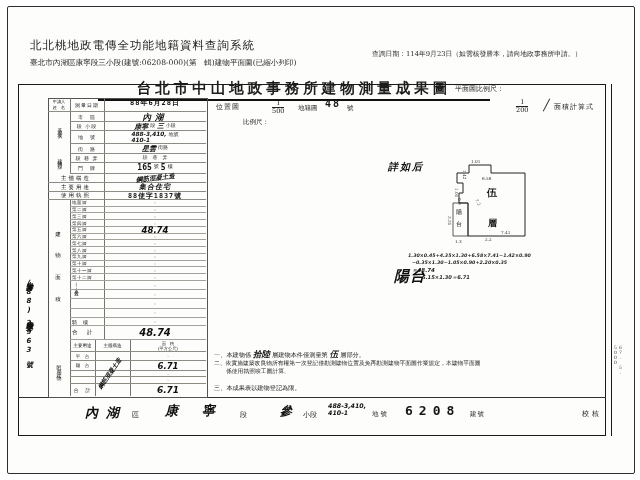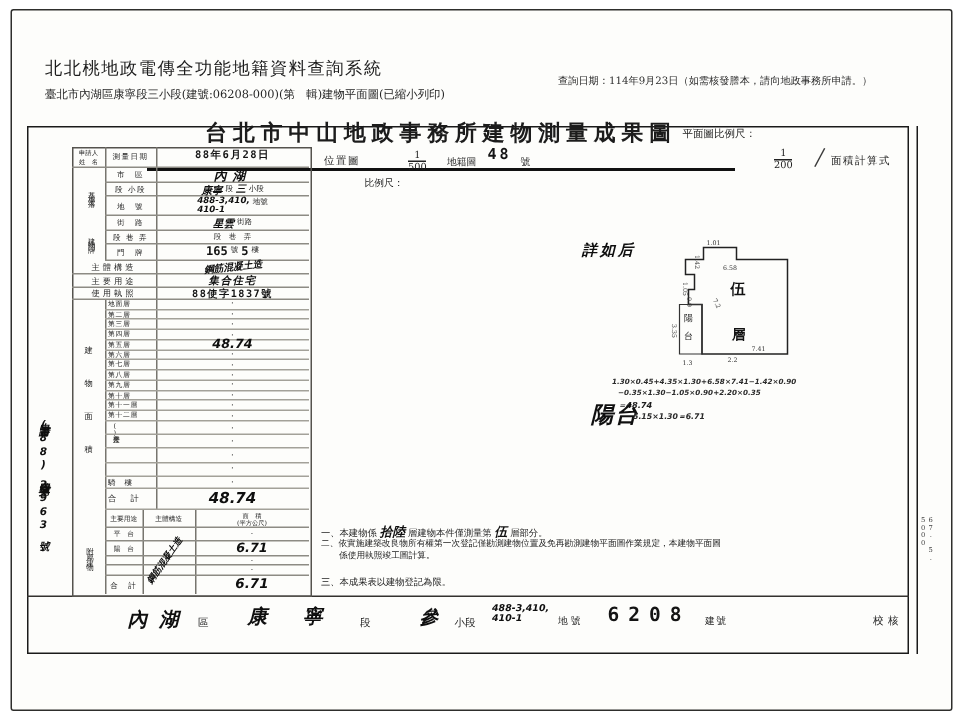--- a/index.html
+++ b/index.html
@@ -36,21 +36,21 @@
 <div class="a" style="left:7px;top:6px;width:626px;height:466px;border:1px solid #2e2e2c;border-radius:2px;background:#fdfdfb;"></div>
 
 <div class="a pr" style="left:30px;top:38px;font-size:11.5px;letter-spacing:1px;">北北桃地政電傳全功能地籍資料查詢系統</div>
 <div class="a pr" style="left:372px;top:49px;font-size:6.8px;color:#2c2c2c;">查詢日期：114年9月23日（如需核發謄本，請向地政事務所申請。）</div>
 <div class="a pr" style="left:30px;top:58px;font-size:7.6px;color:#262626;">臺北市內湖區康寧段三小段(建號:06208-000)(第　輯)建物平面圖(已縮小列印)</div>
 
 <div class="a" style="left:18px;top:84px;width:588px;height:352px;border:1.5px solid #1a1a1a;box-sizing:border-box;"></div>
 <div class="vl" style="left:611px;top:84px;height:352px;border-left-color:#1a1a1a;"></div>
 <div class="a" style="left:18px;top:397px;width:588px;border-top:1px solid #33312e;"></div>
 
-<div class="a pr" style="left:98px;top:79px;width:392px;text-align:center;font-size:14.5px;font-weight:700;letter-spacing:4px;border-bottom:2px solid #111;padding-bottom:14px;">台北市中山地政事務所建物測量成果圖</div>
+<div class="a pr" style="left:98px;top:79px;width:392px;text-align:center;font-size:14.5px;font-weight:700;letter-spacing:4px;border-bottom:2px solid #111;padding-bottom:1px;">台北市中山地政事務所建物測量成果圖</div>
 
 <div class="a pr" style="left:216px;top:102px;font-size:7px;letter-spacing:1px;">位置圖</div>
 <div class="a pr" style="left:243px;top:118px;font-size:6.5px;">比例尺：</div>
 <div class="a" style="left:272px;top:97px;">
   <span class="frac pr"><span class="num">1</span><span class="den">500</span></span>
 </div>
 <div class="a pr" style="left:298px;top:104px;font-size:6.5px;">地籍圖</div>
 <div class="a st" style="left:325px;top:98px;font-size:10px;letter-spacing:2px;">48</div>
 <div class="a pr" style="left:347px;top:104px;font-size:6.5px;">號</div>
 <div class="a pr" style="left:455px;top:84px;font-size:7px;">平面圖比例尺：</div>

